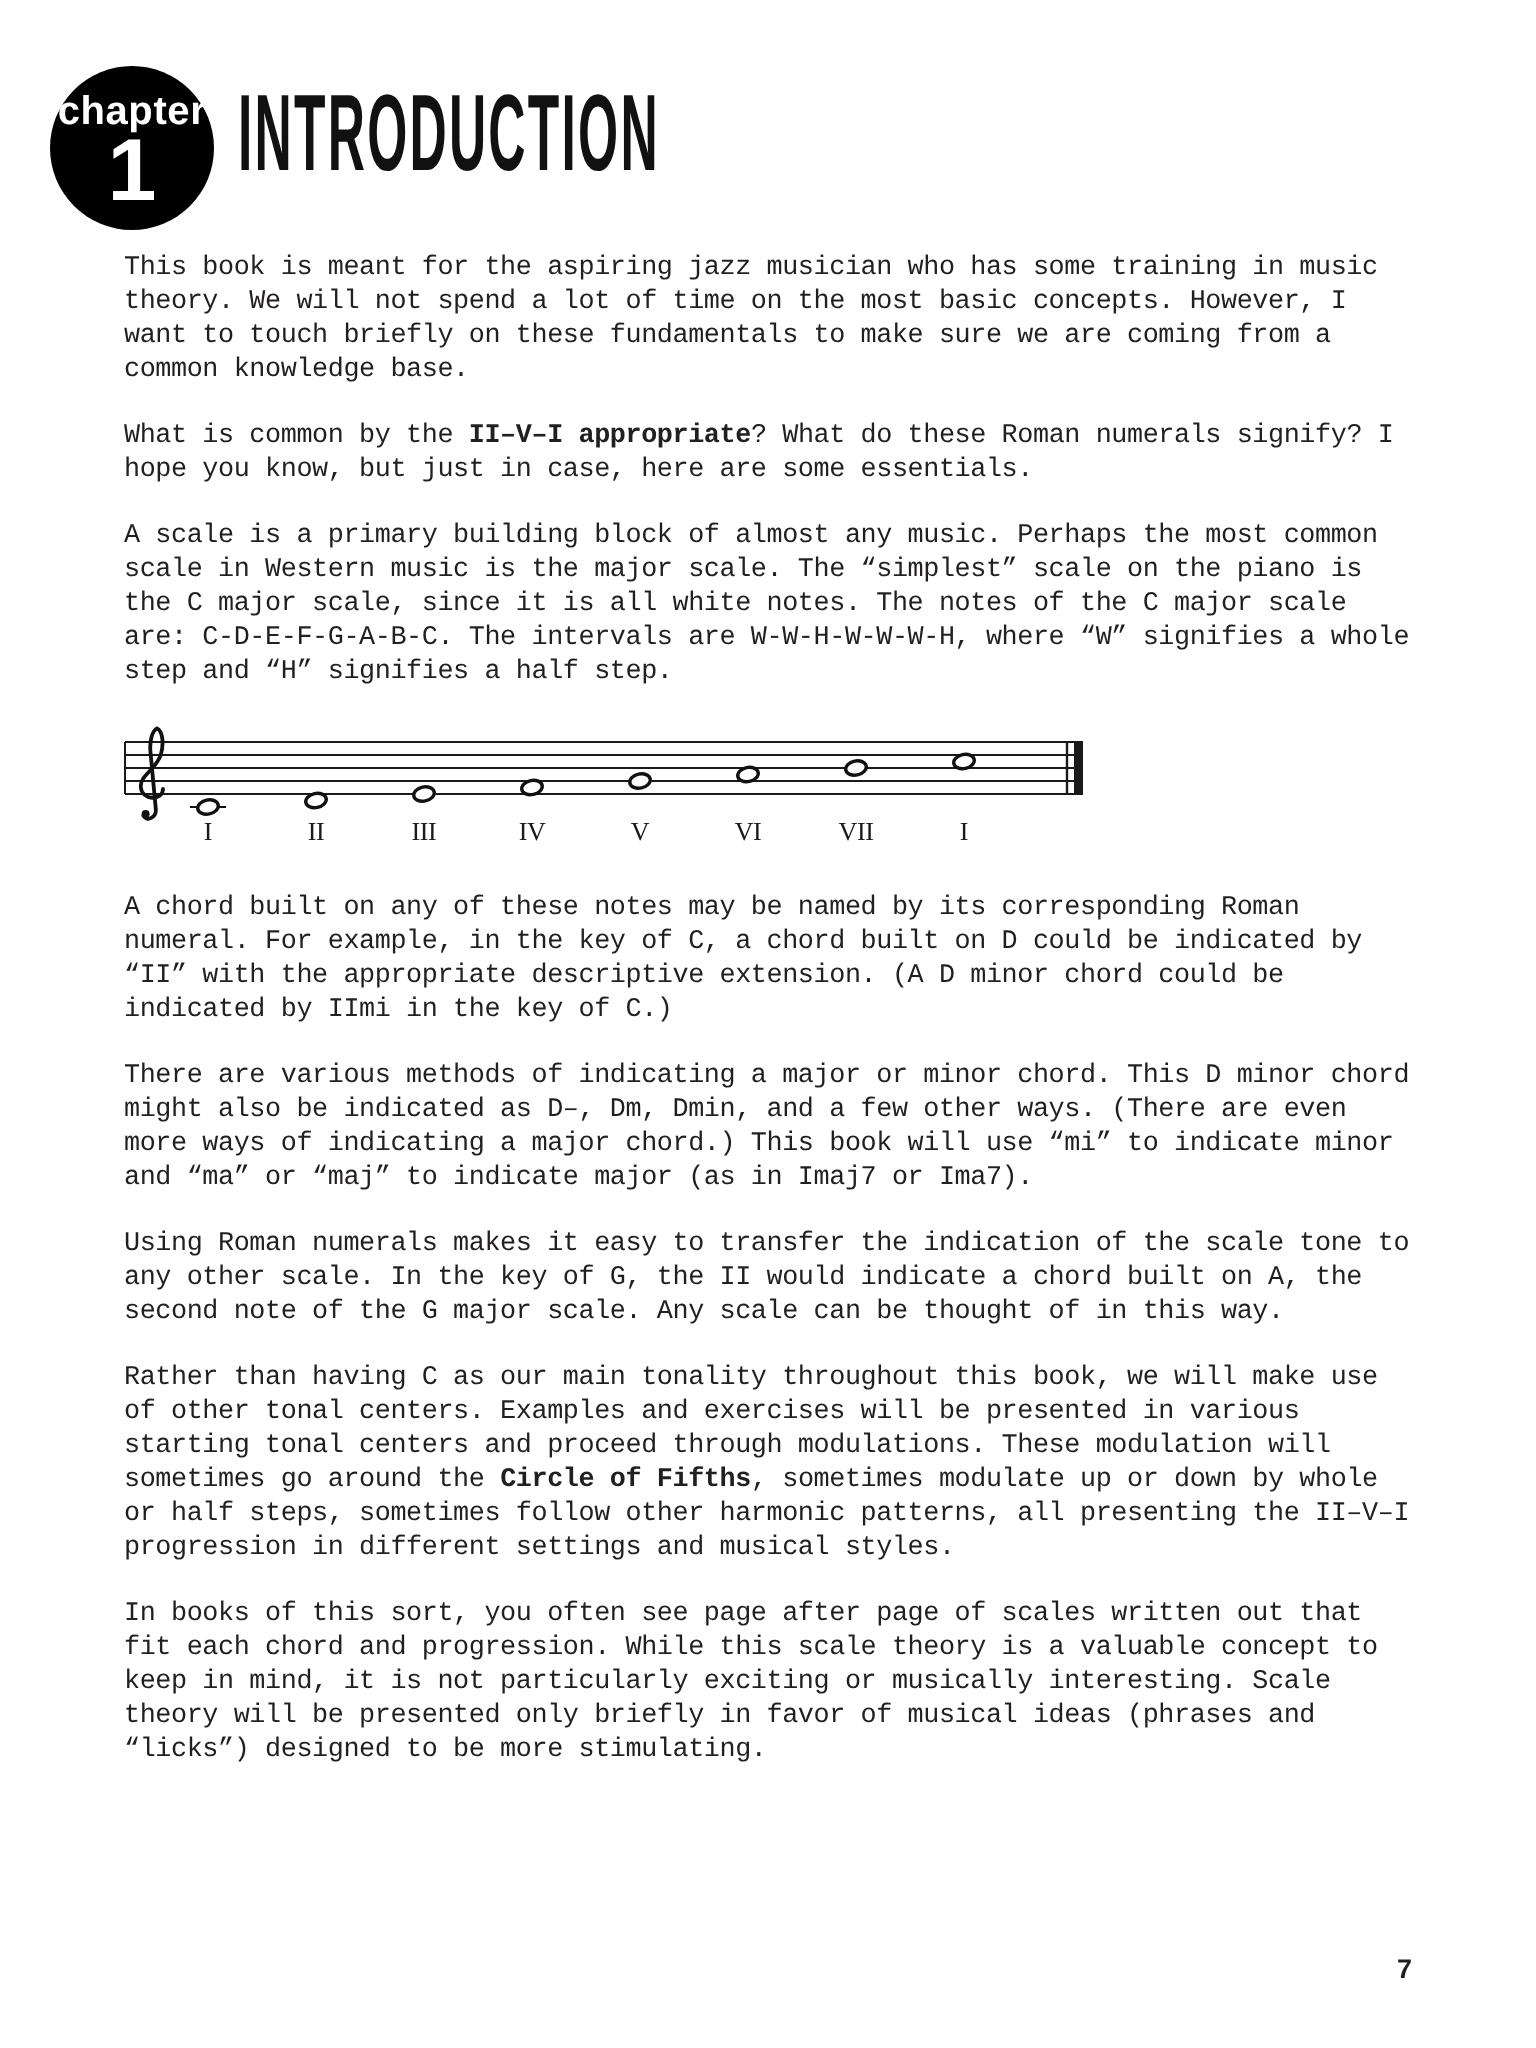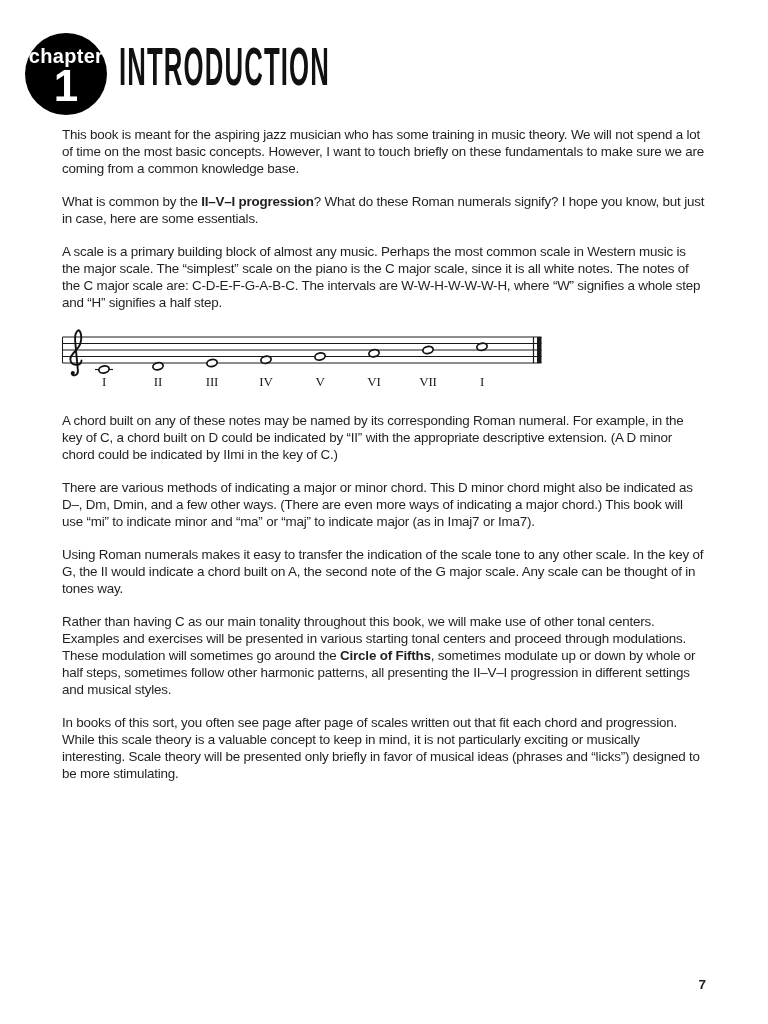--- a/index.html
+++ b/index.html
@@ -54,21 +54,21 @@
     transform-origin: left top;
     color: #111111;
   }
   
   .body-text {
     margin: 11px 62px 0 62px;
     font-size: 13.4px;
     line-height: 17px;
     letter-spacing: -0.2px;
   }
-  .body-text p { margin: 0 0 16px 0; }
+  .body-text p { margin: 0 0 16px 0; font-family: Liberation Mono, monospace; }
   .b { font-weight: bold; }
   
   .music-figure {
     margin: 15px 0 21px 0;
   }
   .music-figure svg { display: block; }
   .roman-label {
     font-family: "Liberation Serif", serif;
     font-size: 13px;
     fill: #1a1a1a;
@@ -91,21 +91,21 @@
   <header class="chapter-header">
     <div class="badge">
       <span class="badge-label">chapter</span>
       <span class="badge-number">1</span>
     </div>
     <h1 class="title">INTRODUCTION</h1>
   </header>
 
   <main class="body-text">
     <p><span>This book is meant for the aspiring jazz musician who has some training in music theory. We will not spend a lot of time on the most basic concepts. However, I want to touch briefly on these fundamentals to make sure we are coming from a common knowledge base.</span></p>
-    <p><span>What is common by the </span><span class="b">II–V–I progression</span><span>? What do these Roman numerals signify? I hope you know, but just in case, here are some essentials.</span></p>
+    <p><span>What is common by the </span><span class="b">II–V–I appropriate</span><span>? What do these Roman numerals signify? I hope you know, but just in case, here are some essentials.</span></p>
     <p><span>A scale is a primary building block of almost any music. Perhaps the most common scale in Western music is the major scale. The “simplest” scale on the piano is the C major scale, since it is all white notes. The notes of the C major scale are: C-D-E-F-G-A-B-C. The intervals are W-W-H-W-W-W-H, where “W” signifies a whole step and “H” signifies a half step.</span></p>
 
     <figure class="music-figure">
       <svg width="480" height="64" viewBox="0 0 480 64">
 
         <g stroke="#1a1a1a" stroke-width="1">
           <line x1="0.5" y1="10" x2="479.5" y2="10"></line>
           <line x1="0.5" y1="16.5" x2="479.5" y2="16.5"></line>
           <line x1="0.5" y1="23" x2="479.5" y2="23"></line>
           <line x1="0.5" y1="29.5" x2="479.5" y2="29.5"></line>
@@ -145,20 +145,20 @@
           <text class="roman-label" x="258" y="59">V</text>
           <text class="roman-label" x="312" y="59">VI</text>
           <text class="roman-label" x="366" y="59">VII</text>
           <text class="roman-label" x="420" y="59">I</text>
         </g>
       </svg>
     </figure>
 
     <p><span>A chord built on any of these notes may be named by its corresponding Roman numeral. For example, in the key of C, a chord built on D could be indicated by “II” with the appropriate descriptive extension. (A D minor chord could be indicated by IImi in the key of C.)</span></p>
     <p><span>There are various methods of indicating a major or minor chord. This D minor chord might also be indicated as D–, Dm, Dmin, and a few other ways. (There are even more ways of indicating a major chord.) This book will use “mi” to indicate minor and “ma” or “maj” to indicate major (as in Imaj7 or Ima7).</span></p>
-    <p><span>Using Roman numerals makes it easy to transfer the indication of the scale tone to any other scale. In the key of G, the II would indicate a chord built on A, the second note of the G major scale. Any scale can be thought of in tones way.</span></p>
+    <p><span>Using Roman numerals makes it easy to transfer the indication of the scale tone to any other scale. In the key of G, the II would indicate a chord built on A, the second note of the G major scale. Any scale can be thought of in this way.</span></p>
     <p><span>Rather than having C as our main tonality throughout this book, we will make use of other tonal centers. Examples and exercises will be presented in various starting tonal centers and proceed through modulations. These modulation will sometimes go around the </span><span class="b">Circle of Fifths</span><span>, sometimes modulate up or down by whole or half steps, sometimes follow other harmonic patterns, all presenting the II–V–I progression in different settings and musical styles.</span></p>
     <p><span>In books of this sort, you often see page after page of scales written out that fit each chord and progression. While this scale theory is a valuable concept to keep in mind, it is not particularly exciting or musically interesting. Scale theory will be presented only briefly in favor of musical ideas (phrases and “licks”) designed to be more stimulating.</span></p>
   </main>
 
   <div class="page-number">7</div>
 
 </div>
 
 </body></html>

